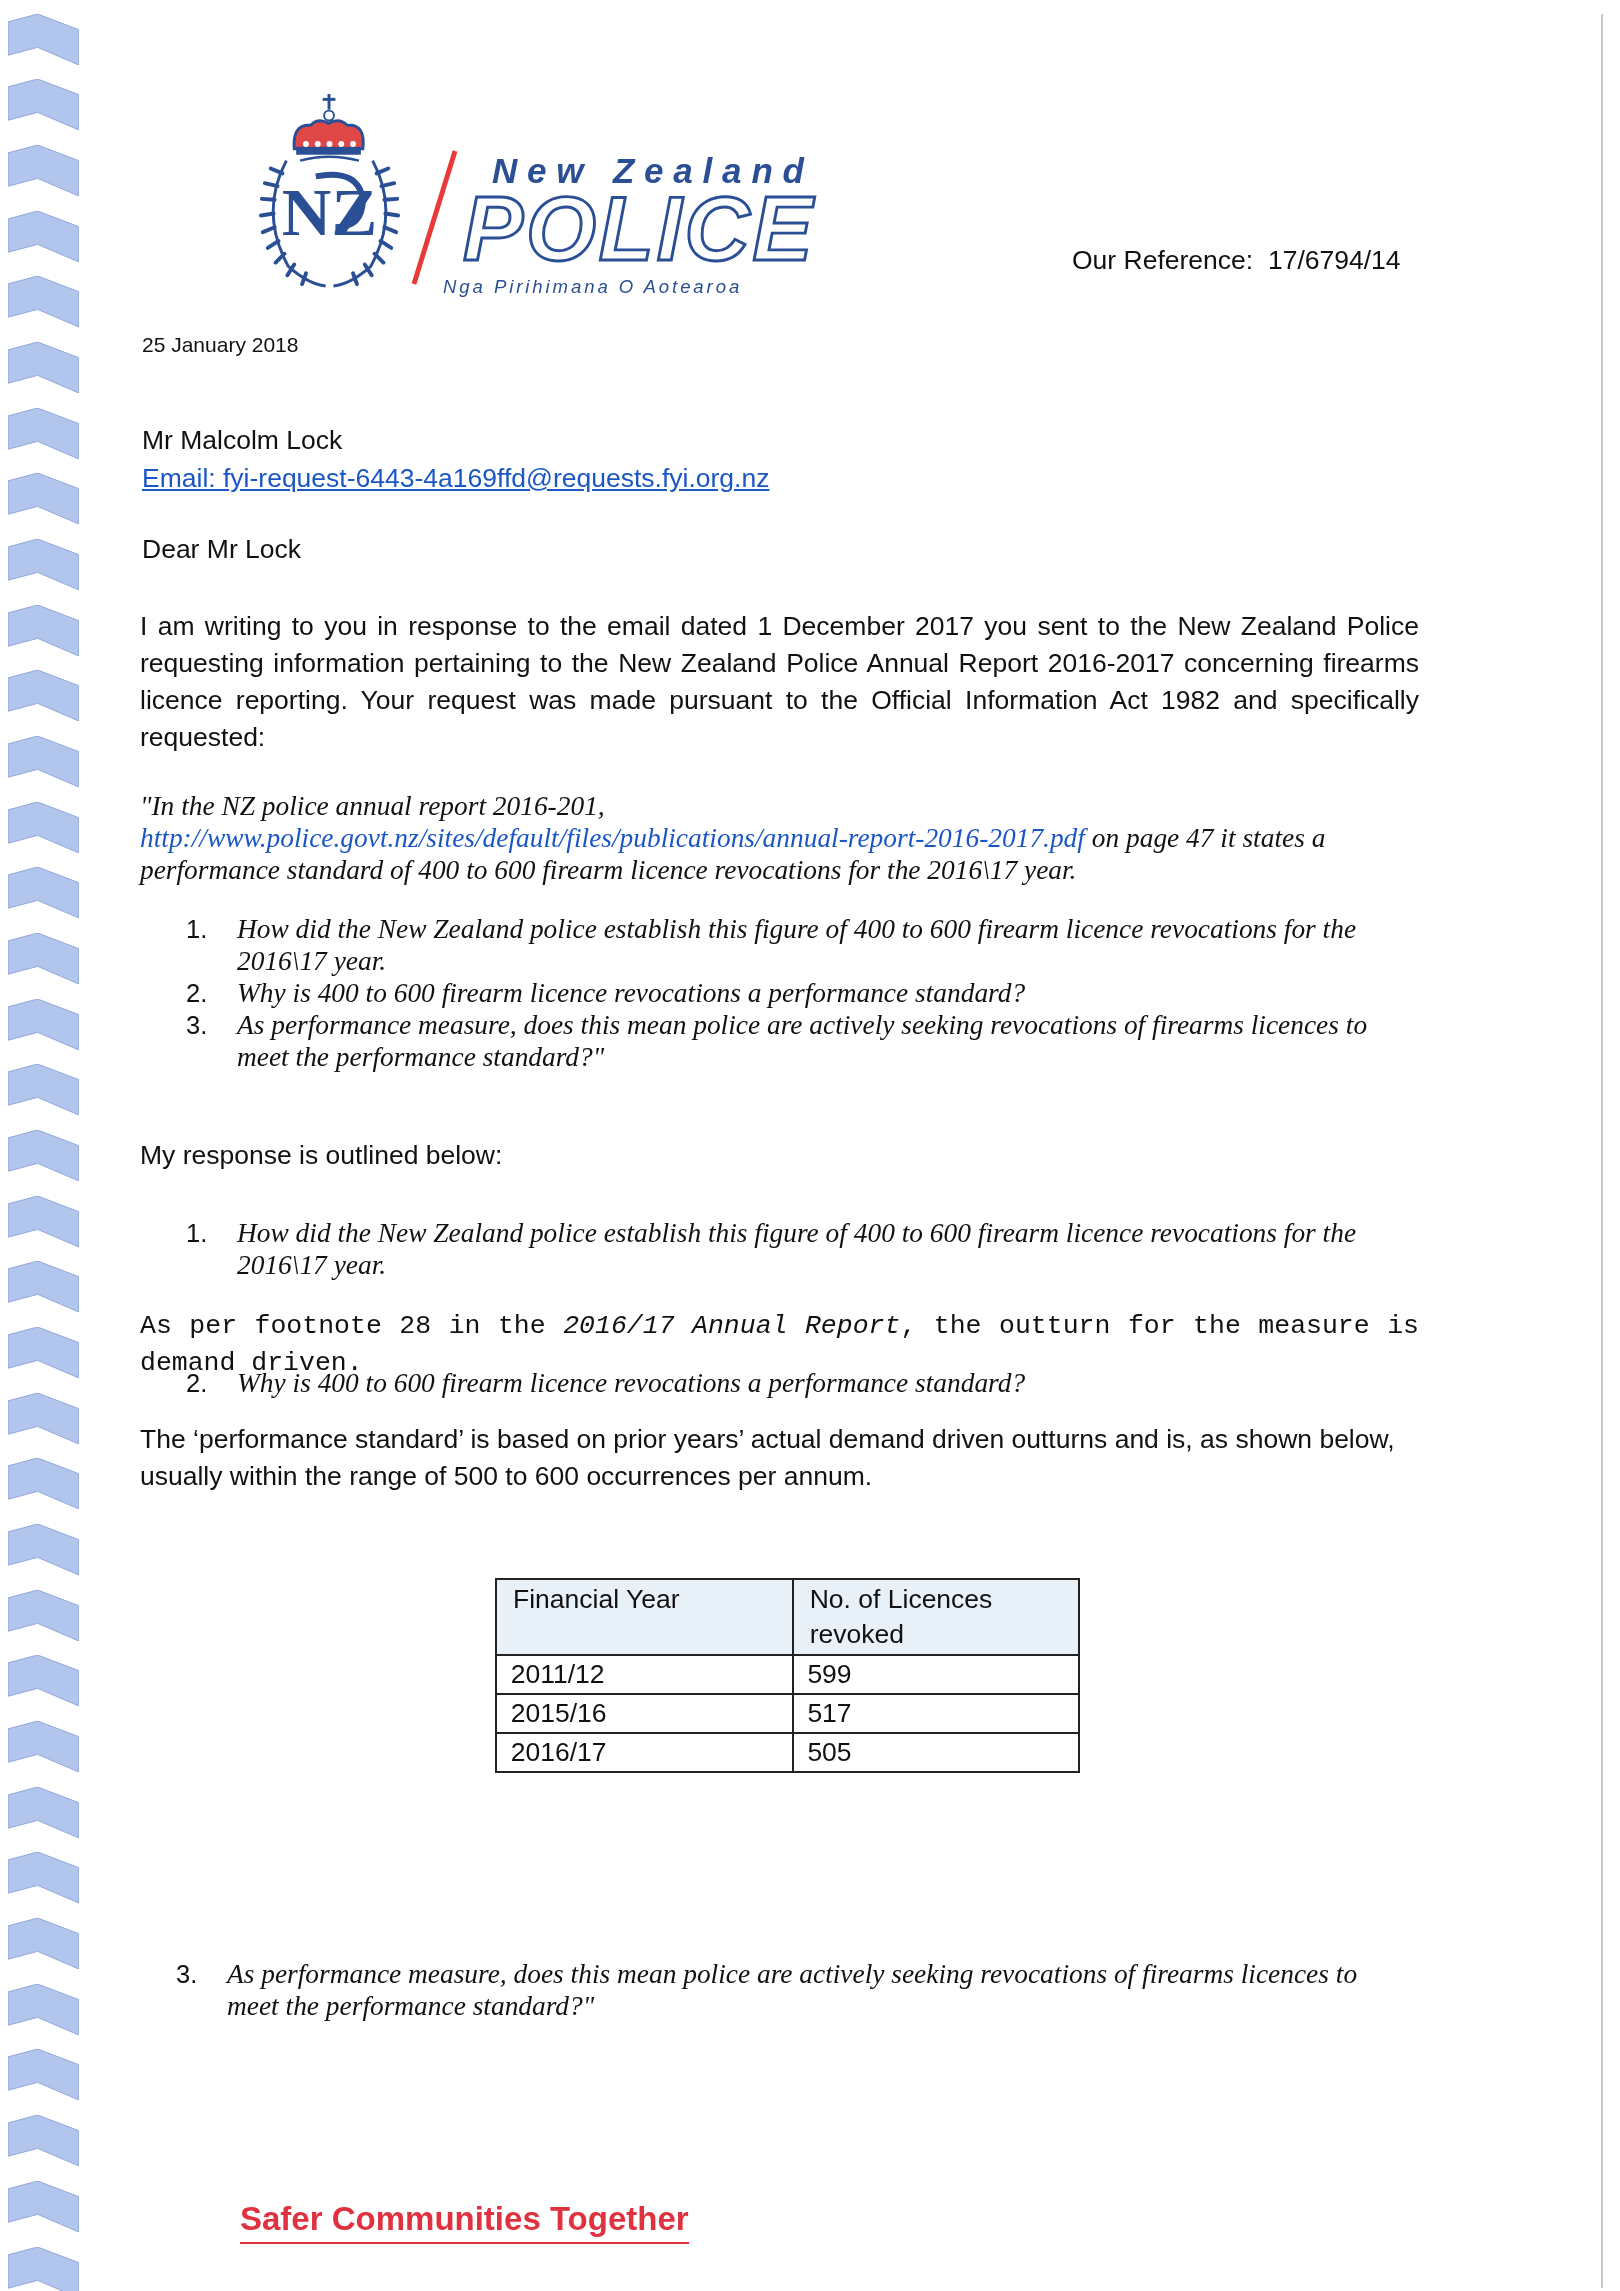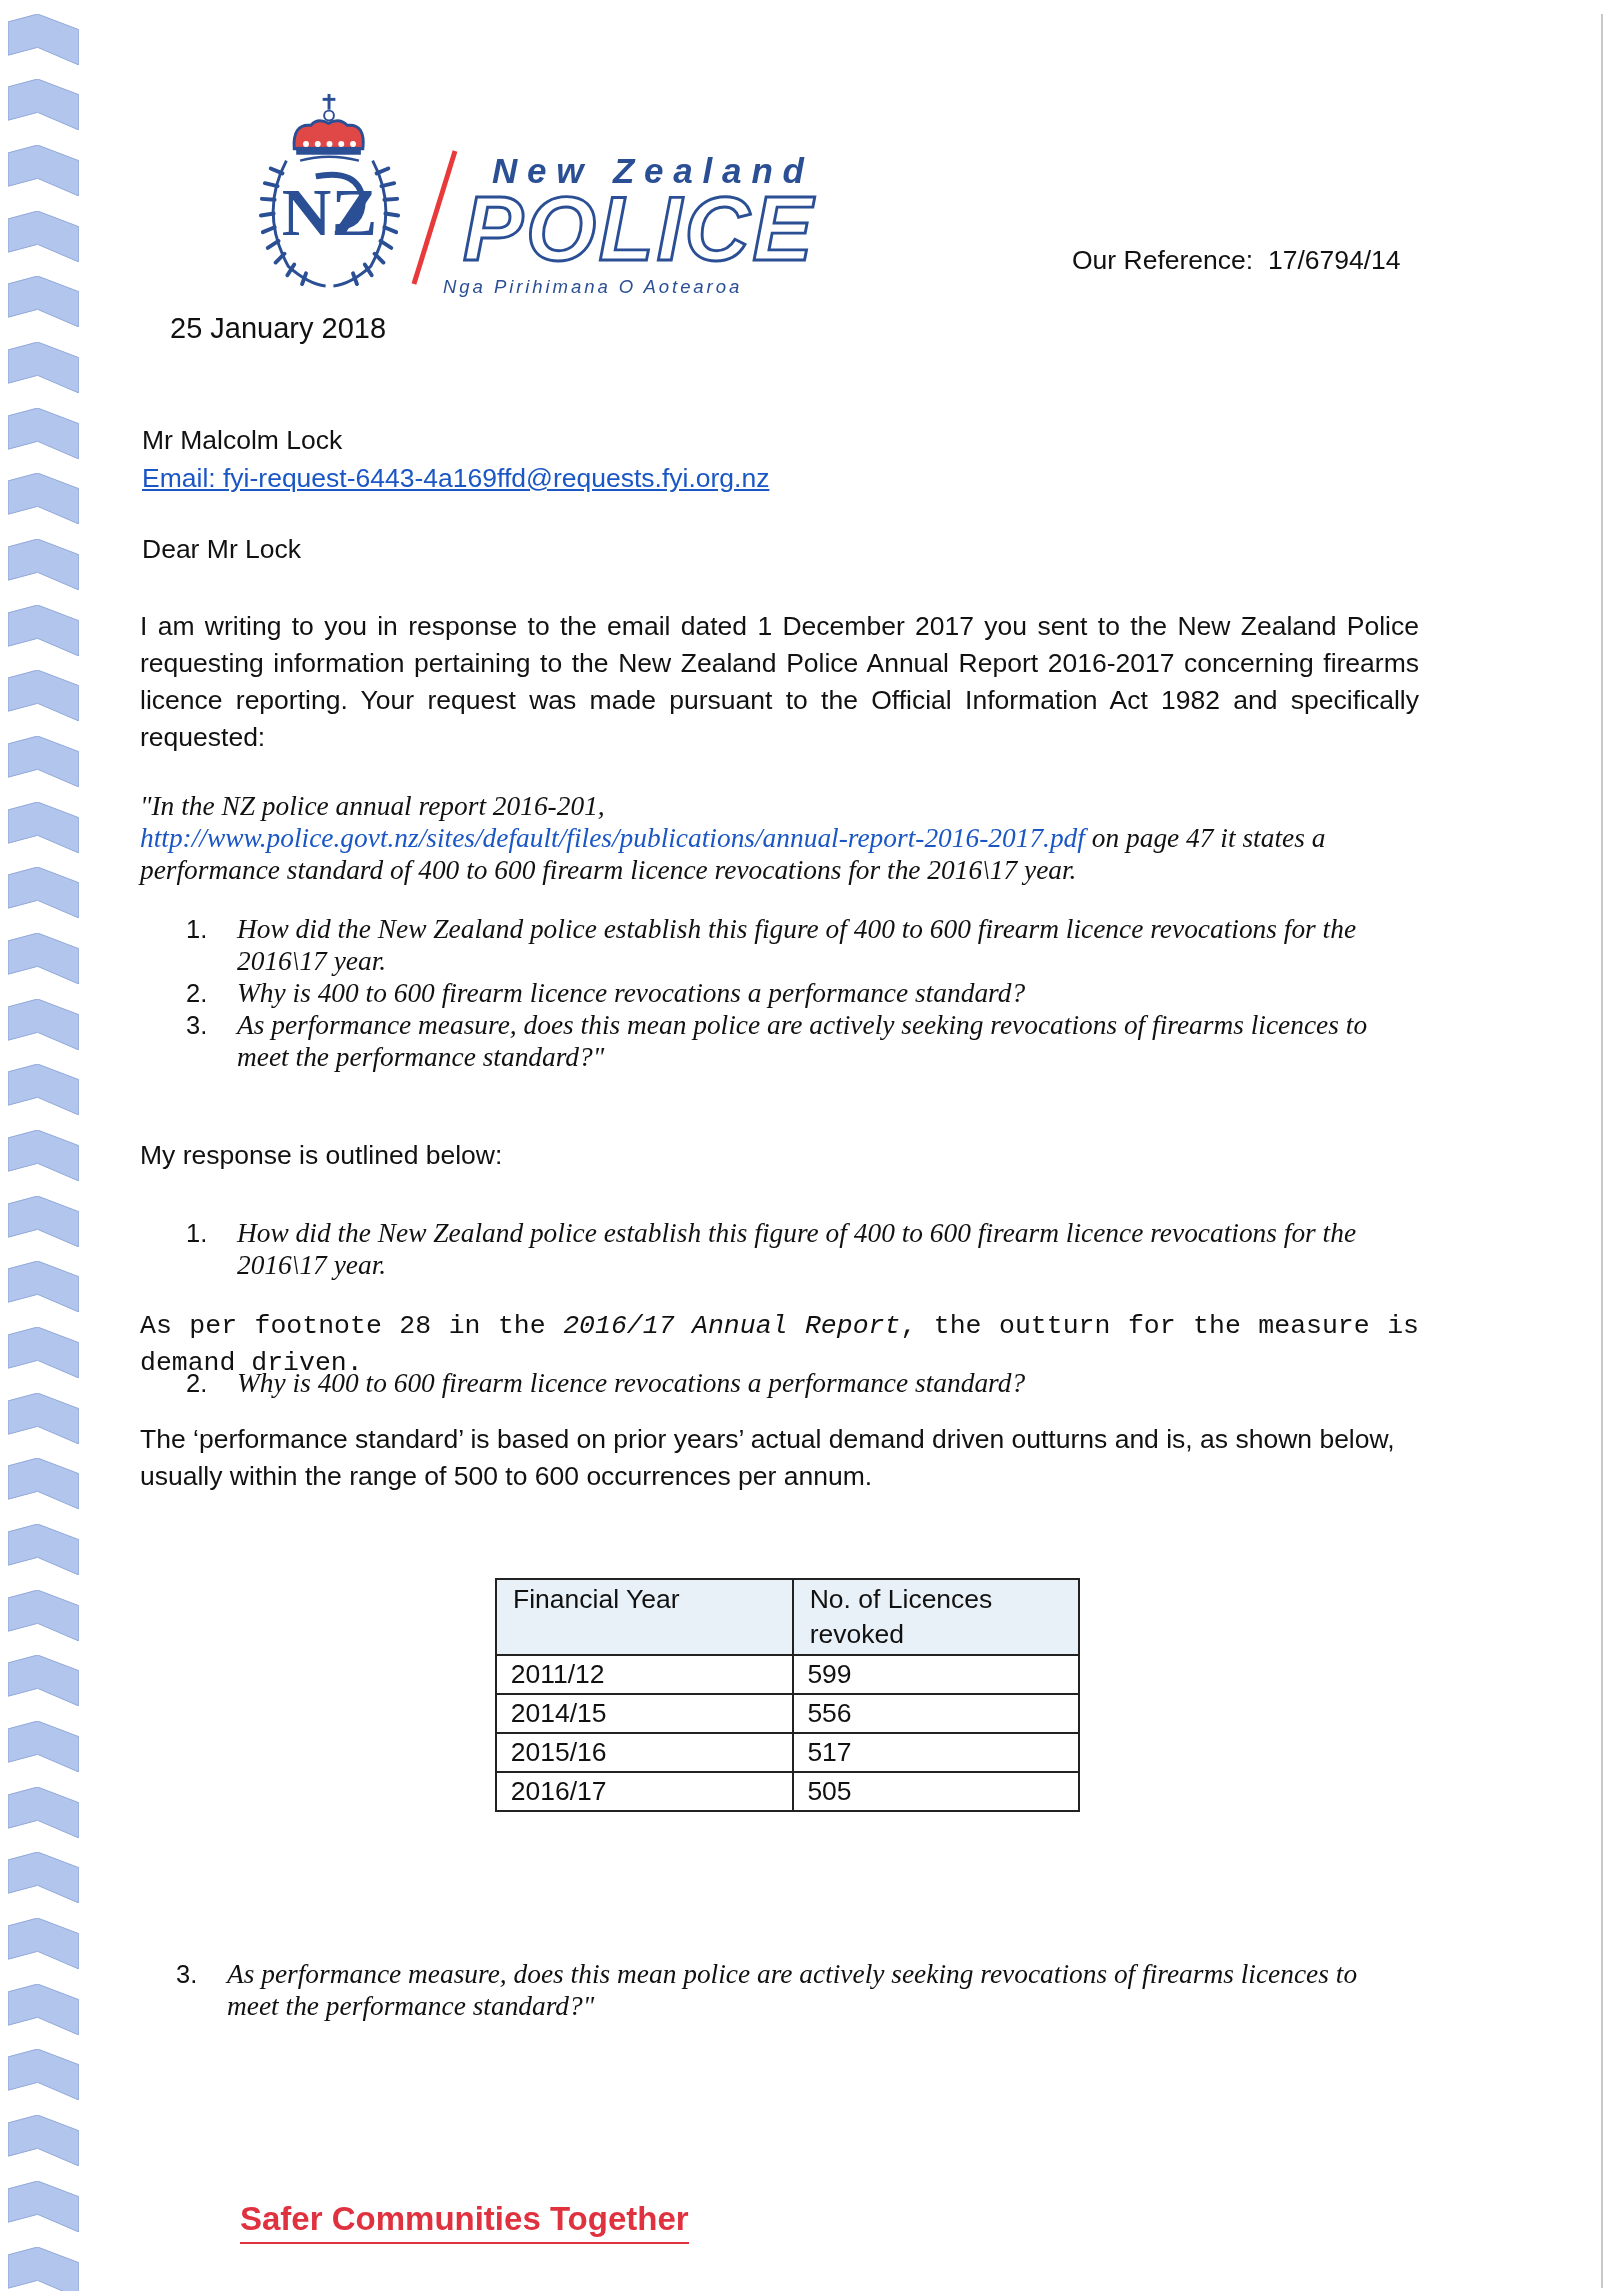--- a/index.html
+++ b/index.html
@@ -14,21 +14,21 @@
   .right-rule { position: absolute; left: 1601px; top: 13.7px; width: 2px; height: 2274px; background: #c8c8c8; }
 
   .logo { position: absolute; left: 257px; top: 90px; width: 588px; height: 206px; }
   .crest { position: absolute; left: 0; top: 0; width: 147px; height: 201px; }
   .slash { position: absolute; left: 147px; top: 59px; width: 59px; height: 137px; }
   .logo-nz { position: absolute; left: 235px; top: 61px; font-size: 35px; font-style: italic; font-weight: bold; color: #2b4f95; letter-spacing: 9.8px; }
   .logo-police { position: absolute; left: 206px; top: 94px; font-size: 90px; font-style: italic; font-weight: bold; color: #fff; -webkit-text-stroke: 2.9px #2b4f95; letter-spacing: 2.9px; line-height: 1; }
   .logo-maori { position: absolute; left: 186px; top: 186px; font-size: 18.6px; font-style: italic; color: #2b4f95; letter-spacing: 2.9px; white-space: nowrap; }
 
   .ref { position: absolute; left: 1072px; top: 245px; font-size: 26.5px; color: #111; white-space: nowrap; }
-  .date { position: absolute; left: 142px; top: 312px; font-size: 29px; margin-left: 28px; }
+  .date { position: absolute; left: 142px; top: 333px; font-size: 21px; }
   .addressee { position: absolute; left: 142px; top: 425px; font-size: 26.5px; }
   .email { position: absolute; left: 142px; top: 463px; font-size: 26.5px; color: #1a56c4; text-decoration: underline; }
   .salutation { position: absolute; left: 142px; top: 534px; font-size: 26.5px; }
 
   .para { position: absolute; left: 140px; width: 1279px; font-size: 26.5px; line-height: 37px; text-align: justify; }
   .quote { position: absolute; left: 140px; width: 1294px; font-family: "Liberation Serif", "DejaVu Serif", serif; font-style: italic; font-size: 27.4px; line-height: 32px; }
   .quote a { color: #1a56c4; }
   .qlist { position: absolute; left: 186px; width: 1215px; font-family: "Liberation Serif", "DejaVu Serif", serif; font-style: italic; font-size: 27.4px; line-height: 32px; }
   .qitem { position: relative; padding-left: 51px; }
   .qnum { position: absolute; left: 0; top: 0; font-family: "Liberation Sans", sans-serif; font-style: normal; font-size: 25.5px; }
@@ -246,24 +246,20 @@
       <th class="c1">Financial Year</th>
       <th>No. of Licences revoked</th>
     </tr>
   </thead>
   <tbody>
     <tr>
         <td>2011/12</td>
         <td>599</td>
       </tr>
     <tr>
-        <td>2014/15</td>
-        <td>556</td>
-      </tr>
-    <tr>
         <td>2015/16</td>
         <td>517</td>
       </tr>
     <tr>
         <td>2016/17</td>
         <td>505</td>
       </tr>
   </tbody>
 </table>
 

